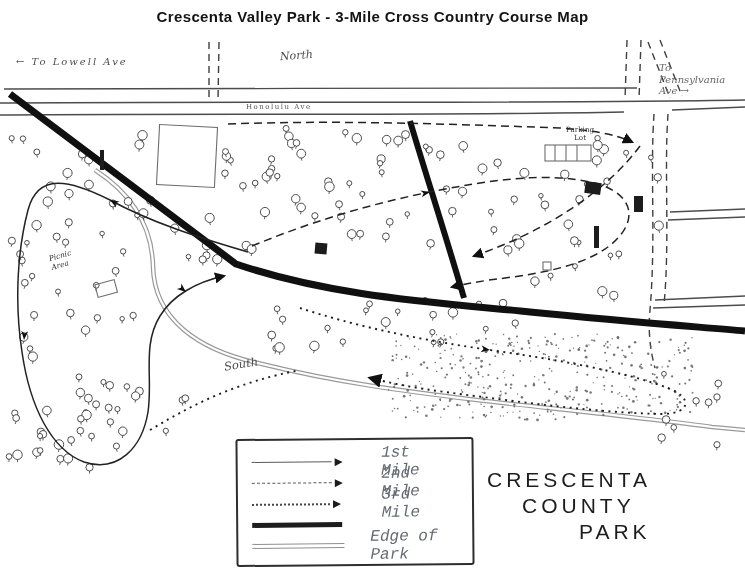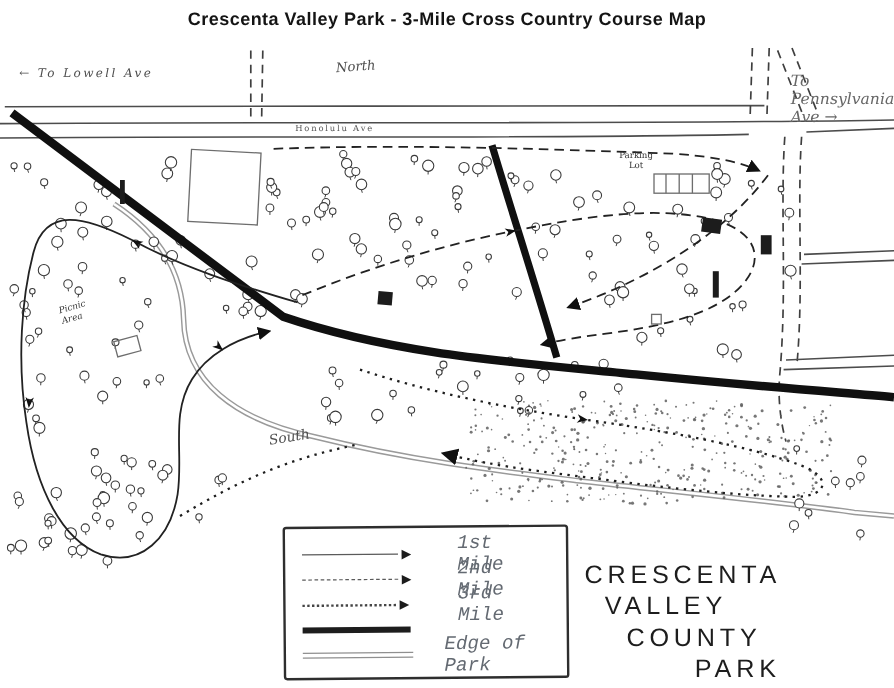--- a/index.html
+++ b/index.html
@@ -27,22 +27,22 @@
   .trunk{stroke:#3a3a3a;stroke-width:.8;}
   .scrub{fill:#5f5f5f;opacity:.85;}
   .arrowhead{fill:#101010;}
 
   
   .lbl{position:absolute;font-family:"DejaVu Serif",serif;color:#4e4e4e;
        white-space:pre-line;line-height:1.15;}
   .lbl-lowell{left:16px;top:56px;font-size:10px;letter-spacing:2px;font-style:italic;}
   .lbl-north{left:280px;top:50px;font-size:11px;font-style:italic;transform:rotate(-4deg);}
   .lbl-honolulu{left:246px;top:103px;font-size:7px;letter-spacing:1.5px;color:#555;}
-  .lbl-penn{left:659px;top:62px;font-size:13px;color:#666;font-style:italic;}
-  .lbl-parking{left:516px;top:126px;font-size:7.2px;text-align:center;color:#333;}
+  .lbl-penn{left:659px;top:62px;font-size:10px;color:#666;font-style:italic;}
+  .lbl-parking{left:566px;top:126px;font-size:7.2px;text-align:center;color:#333;}
   .lbl-picnic{left:50px;top:252px;font-size:7.4px;font-style:italic;transform:rotate(-16deg);color:#333;}
   .lbl-south{left:224px;top:358px;font-size:11.5px;font-style:italic;transform:rotate(-9deg);}
 
   
   .legend{position:absolute;left:236px;top:438px;width:238px;height:128px;
     border:2.4px solid #2e2e2e;border-radius:3px;background:#fff;
     transform:rotate(-.5deg);box-sizing:border-box;padding:11px 14px;}
   .lrow{display:flex;align-items:center;height:21px;}
   .sample{display:flex;align-items:center;width:104px;}
   .s-line{display:inline-block;width:80px;height:0;border-top:1.8px solid #5a5a5a;}
@@ -961,18 +961,17 @@
     <div class="lrow">
       <span class="sample">
           <span class="s-double"></span>
         </span>
       <span class="llabel">Edge of Park</span>
     </div>
   </div>
 
   <div class="park-name">
     <span class="pl pl1">CRESCENTA</span>
-    <span class="pl pl2">VALLEY</span>
     <span class="pl pl3">COUNTY</span>
     <span class="pl pl4">PARK</span>
   </div>
 
 </div>
 
 </body></html>

